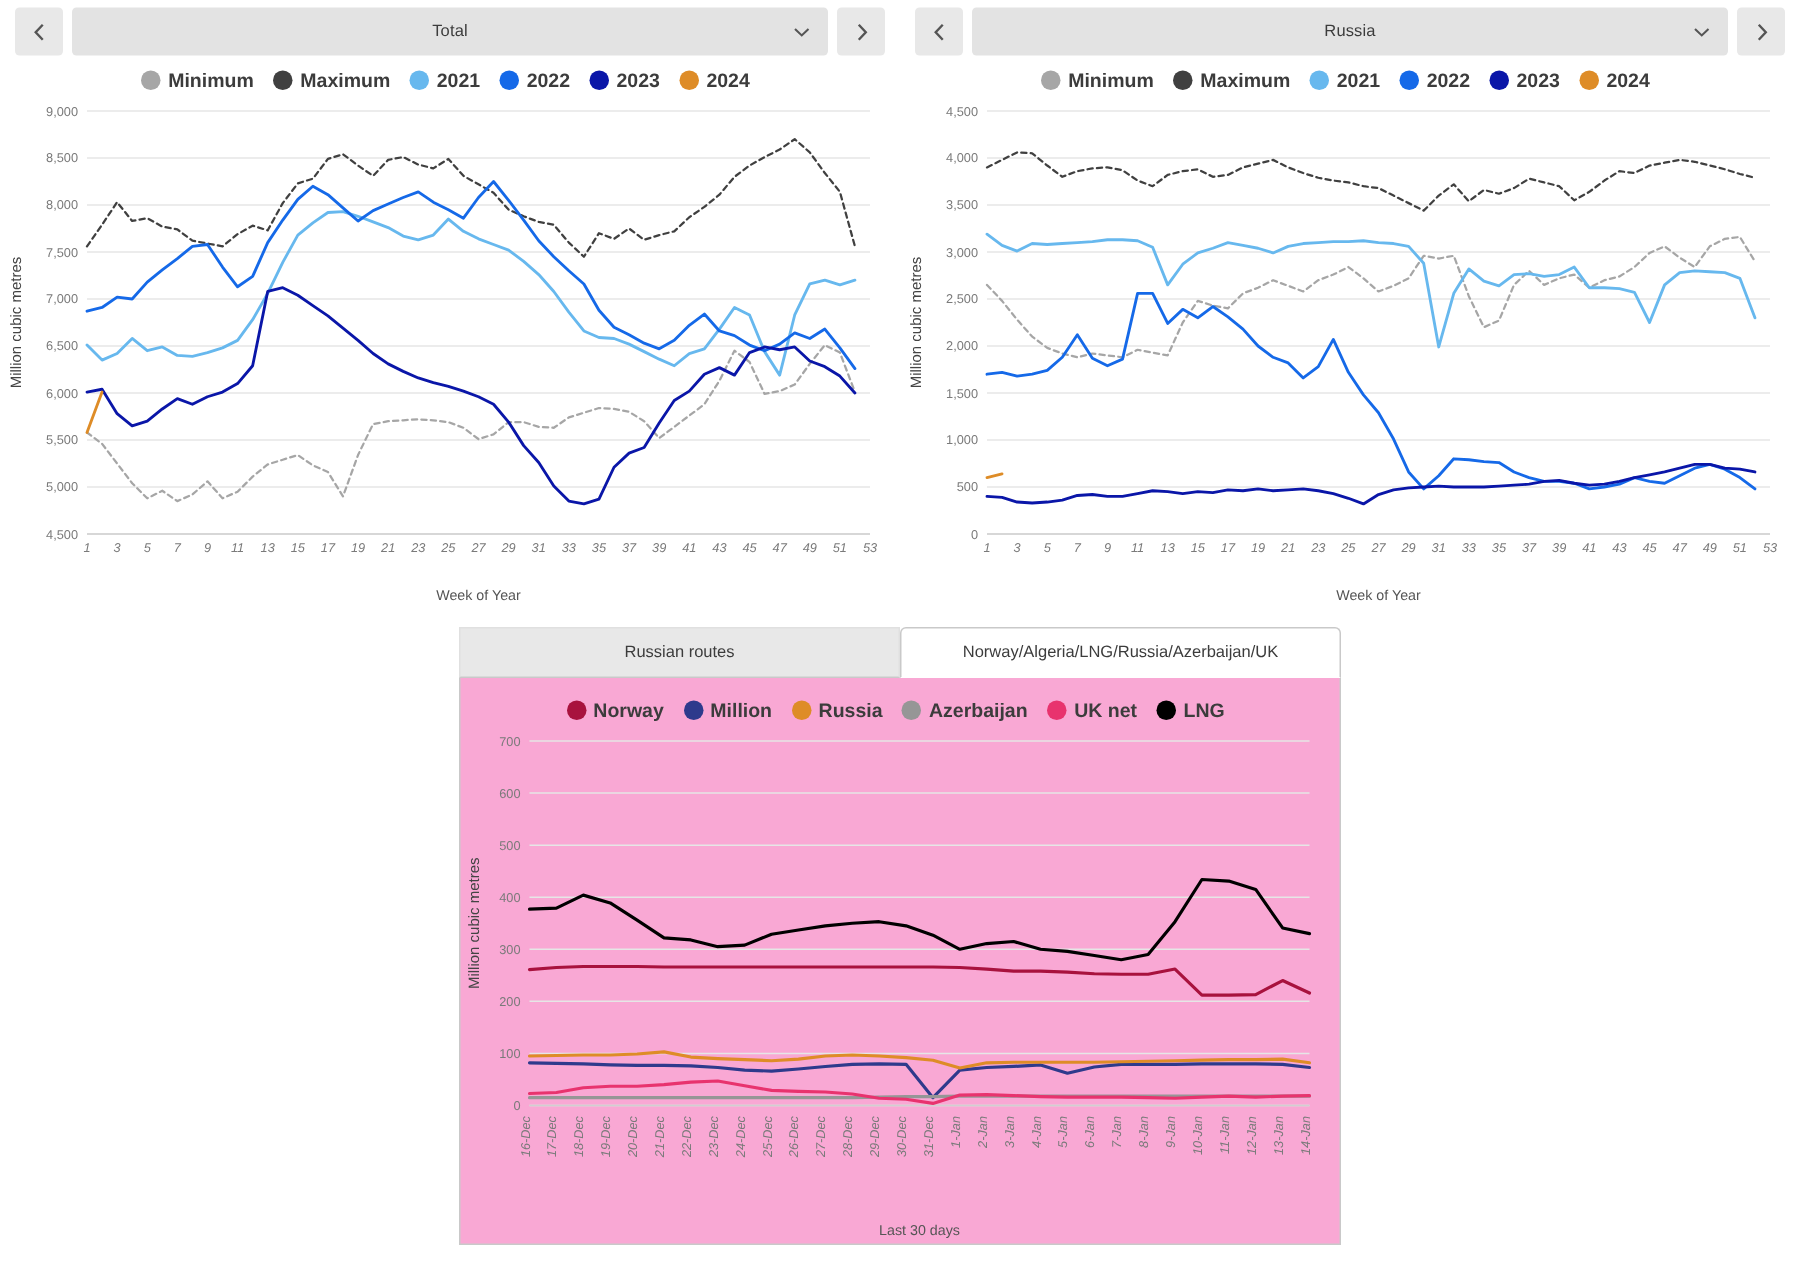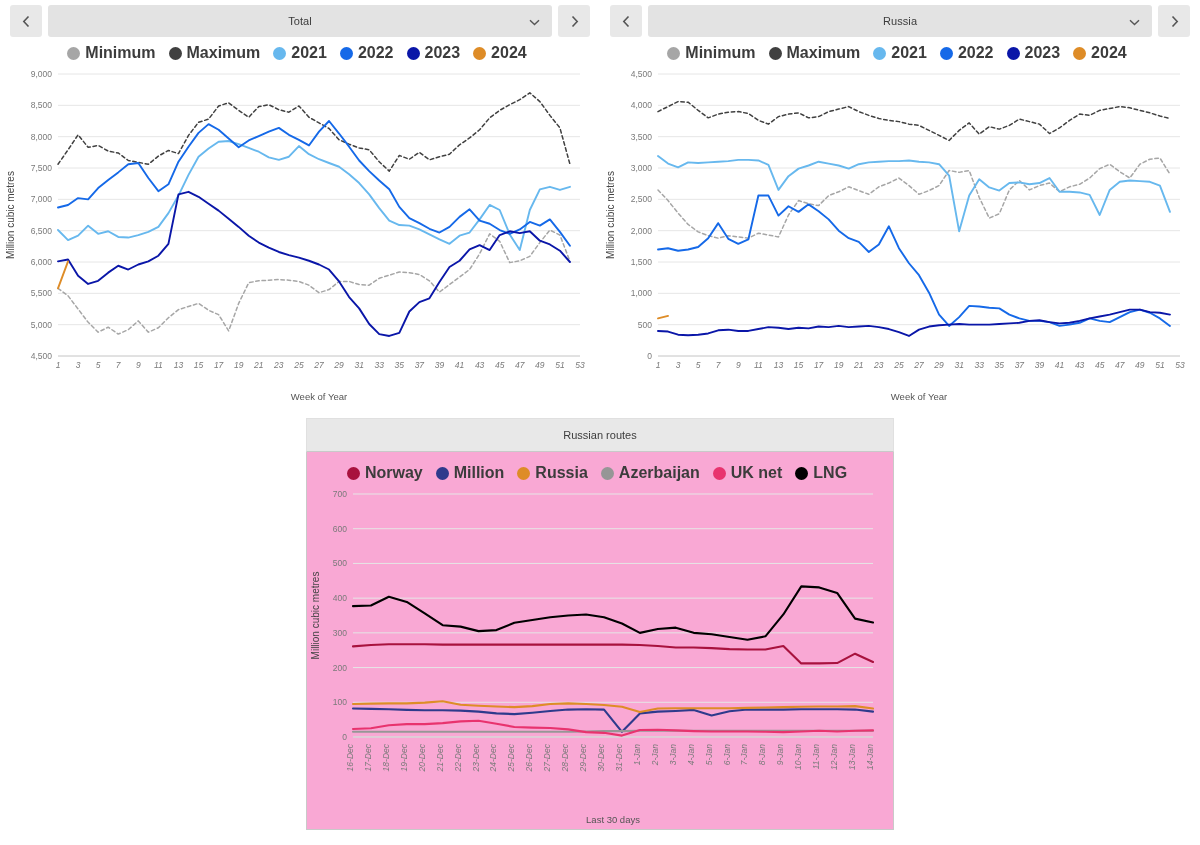--- a/index.html
+++ b/index.html
@@ -42,21 +42,21 @@
     color:#444;
   }
 
   
   .legend {
     display:flex; align-items:center; justify-content:center;
     gap:7px; height:22px; margin-top:4px;
   }
   .legend .li { display:flex; align-items:center; gap:5px; margin-right:6px; }
   .legend .dot { width:13px; height:13px; border-radius:50%; display:block; }
-  .legend .ltxt { font-size:16px; color:#3c3c3c; font-weight:bold; }
+  .legend .ltxt { font-size:13px; color:#3c3c3c; font-weight:bold; }
 
   
   .chart-svg { display:block; }
   .gridline { stroke:#e6e6e6; stroke-width:1; }
   .axisline { stroke:#d0d0d0; stroke-width:1; }
   .ytick, .xtick { font-size:8.5px; fill:#7a7a7a; font-family:"Liberation Sans", sans-serif; }
   .xtick { font-style:italic; }
   .axis-title { font-size:9.5px; fill:#555; font-family:"Liberation Sans", sans-serif; }
   .axis-title-y { font-size:10px; fill:#444; }
 
@@ -301,20 +301,21 @@
         </svg>
       </div>
   </div>
 
 </div>
 
 <div class="bottom-wrap">
   <div class="card">
     <div class="tabs" id="bottom-tabs">
         <div class="tab inactive">Russian routes</div>
+        <div class="tab active">Norway/Algeria/LNG/Russia/Azerbaijan/UK</div>
       </div>
     <div class="card-body">
       <div class="legend" id="legend-2">
           <div class="li">
             <span class="dot" style="background: rgb(168, 18, 62);"></span>
             <span class="ltxt">Norway</span>
           </div>
           <div class="li">
             <span class="dot" style="background: rgb(46, 58, 140);"></span>
             <span class="ltxt">Million</span>

